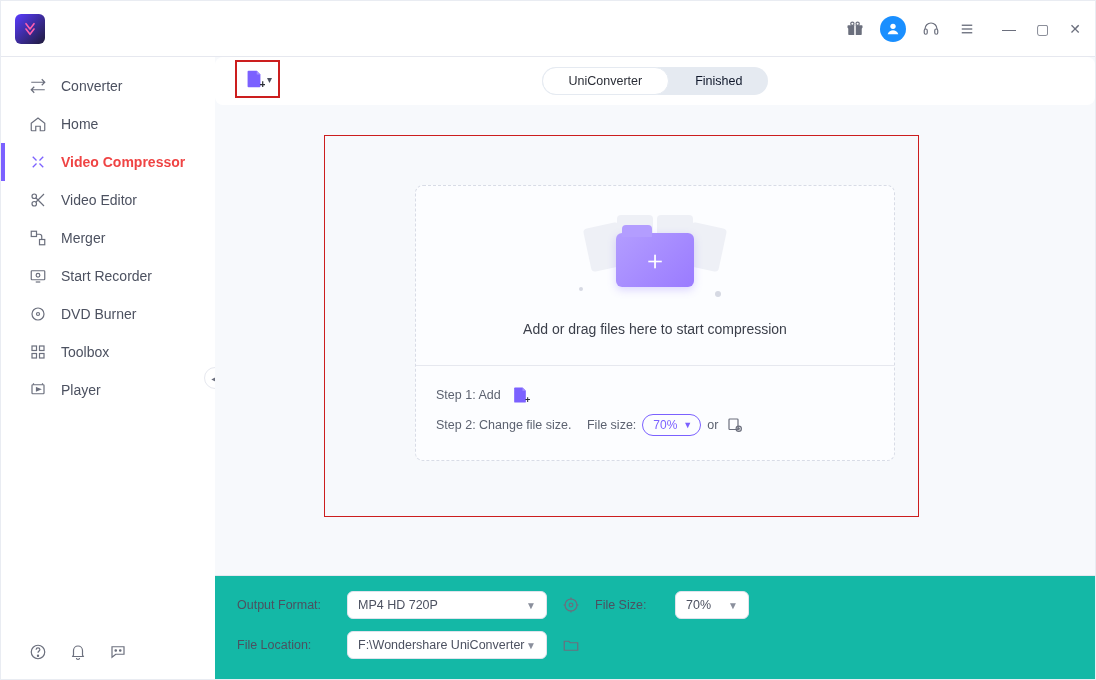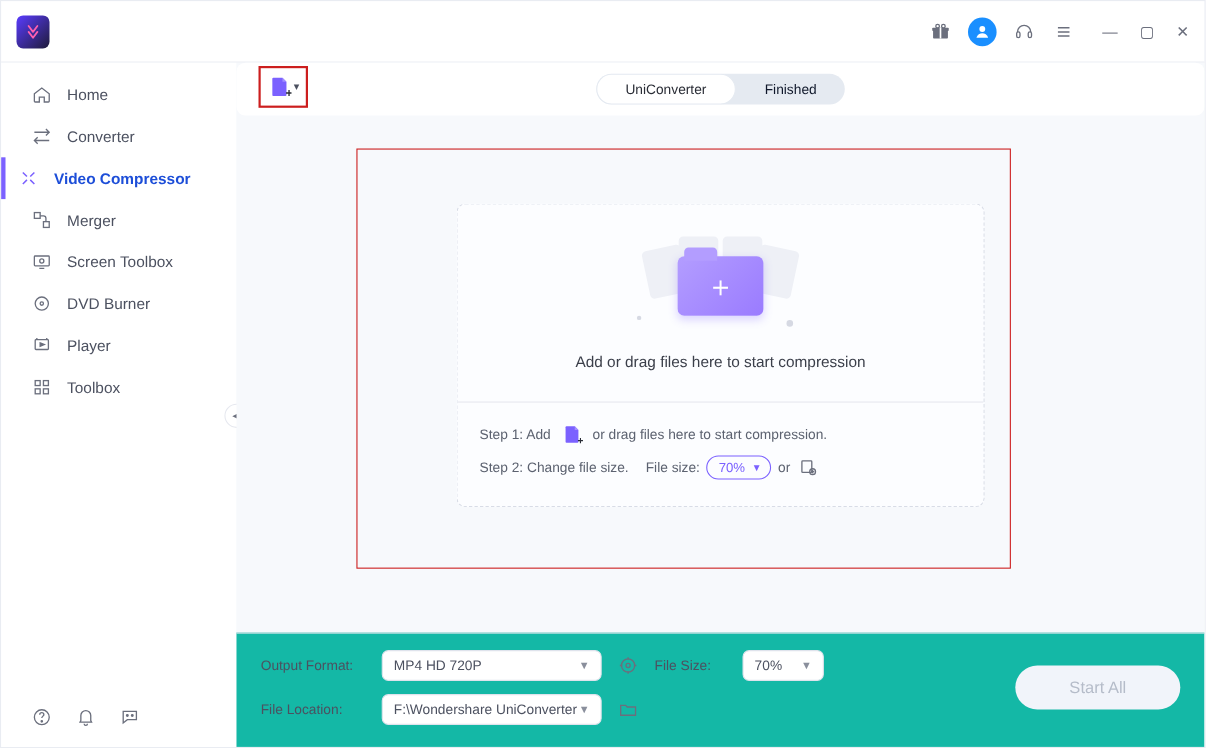--- a/index.html
+++ b/index.html
@@ -68,23 +68,23 @@
   .sidebar-item {
     display: flex; align-items: center; gap: 14px;
     padding: 10px 18px 10px 28px;
     color: #4c5160;
     font-size: 14px;
     cursor: pointer;
   }
   .sidebar-item .s-icon { width: 18px; height: 18px; display:flex; align-items:center; justify-content:center; color: var(--gray-icon); }
   .sidebar-item.active {
     border-left: 4px solid var(--purple);
-    padding-left: 12px;
+    padding-left: 24px;
     font-weight: 700;
-    color: #1d4ed8;
+    color: #ef4444;
   }
   .sidebar-item.active .s-icon { color: var(--purple); }
   .sidebar-collapse {
     position: absolute; right: -11px; top: 310px;
     width: 22px; height: 22px; border-radius: 50%; background: #fff;
     border: 1px solid var(--gray-border); display:flex; align-items:center; justify-content:center;
     color: #6b6f7d; font-size: 10px; cursor: pointer;
   }
   .sidebar-bottom {
     margin-top: auto; display: flex; gap: 22px; padding: 14px 0 18px 28px;
@@ -242,89 +242,99 @@
     </div>
   </div>
 </div>
 
 <div class="body">
 
   <div class="sidebar">
     <div class="sidebar-item">
       <span class="s-icon">
           <svg class="icn" viewBox="0 0 24 24" fill="none" stroke="currentColor" stroke-width="1.6">
+            <path d="M17 3l4 4-4 4M3 7h18M7 21l-4-4 4-4M21 17H3"></path>
+          </svg>
+        </span>
+      <span>Converter</span>
+    </div>
+    <div class="sidebar-item">
+      <span class="s-icon">
+          <svg class="icn" viewBox="0 0 24 24" fill="none" stroke="currentColor" stroke-width="1.6">
             <path d="M3 11l9-7 9 7v9a1 1 0 01-1 1h-5v-6h-6v6H4a1 1 0 01-1-1z"></path>
           </svg>
         </span>
       <span>Home</span>
-    </div>
-    <div class="sidebar-item">
-      <span class="s-icon">
-          <svg class="icn" viewBox="0 0 24 24" fill="none" stroke="currentColor" stroke-width="1.6">
-            <path d="M17 3l4 4-4 4M3 7h18M7 21l-4-4 4-4M21 17H3"></path>
-          </svg>
-        </span>
-      <span>Converter</span>
     </div>
     <div class="sidebar-item active">
       <span class="s-icon">
           <svg class="icn" viewBox="0 0 24 24" fill="none" stroke="currentColor" stroke-width="1.8">
             <path d="M5 5l5 5M19 5l-5 5M5 19l5-5M19 19l-5-5"></path>
           </svg>
         </span>
       <span>Video Compressor</span>
+    </div>
+    <div class="sidebar-item">
+      <span class="s-icon">
+          <svg class="icn" viewBox="0 0 24 24" fill="none" stroke="currentColor" stroke-width="1.6">
+            <circle cx="7" cy="7" r="3"></circle>
+            <circle cx="7" cy="17" r="3"></circle>
+            <path d="M9 9l11 11M9 15L20 4"></path>
+          </svg>
+        </span>
+      <span>Video Editor</span>
     </div>
     <div class="sidebar-item">
       <span class="s-icon">
           <svg class="icn" viewBox="0 0 24 24" fill="none" stroke="currentColor" stroke-width="1.6">
             <rect x="3" y="3" width="7" height="7"></rect>
             <rect x="14" y="14" width="7" height="7"></rect>
             <path d="M10 7h4a3 3 0 013 3v4"></path>
           </svg>
         </span>
       <span>Merger</span>
     </div>
     <div class="sidebar-item">
       <span class="s-icon">
           <svg class="icn" viewBox="0 0 24 24" fill="none" stroke="currentColor" stroke-width="1.6">
             <rect x="3" y="5" width="18" height="12" rx="1"></rect>
             <circle cx="12" cy="11" r="2.5"></circle>
             <path d="M9 20h6"></path>
           </svg>
         </span>
-      <span>Screen Toolbox</span>
+      <span>Start Recorder</span>
     </div>
     <div class="sidebar-item">
       <span class="s-icon">
           <svg class="icn" viewBox="0 0 24 24" fill="none" stroke="currentColor" stroke-width="1.6">
             <circle cx="12" cy="12" r="8"></circle>
             <circle cx="12" cy="12" r="2"></circle>
           </svg>
         </span>
       <span>DVD Burner</span>
-    </div>
-    <div class="sidebar-item">
-      <span class="s-icon">
-          <svg class="icn" viewBox="0 0 24 24" fill="none" stroke="currentColor" stroke-width="1.6">
-            <rect x="4" y="5" width="16" height="12" rx="1"></rect>
-            <path d="M6 3v2M18 3v2M10 9l5 2-5 2z" fill="currentColor"></path>
-          </svg>
-        </span>
-      <span>Player</span>
     </div>
     <div class="sidebar-item">
       <span class="s-icon">
           <svg class="icn" viewBox="0 0 24 24" fill="none" stroke="currentColor" stroke-width="1.6">
             <rect x="4" y="4" width="6" height="6"></rect>
             <rect x="14" y="4" width="6" height="6"></rect>
             <rect x="4" y="14" width="6" height="6"></rect>
             <rect x="14" y="14" width="6" height="6"></rect>
           </svg>
         </span>
       <span>Toolbox</span>
+    </div>
+    <div class="sidebar-item">
+      <span class="s-icon">
+          <svg class="icn" viewBox="0 0 24 24" fill="none" stroke="currentColor" stroke-width="1.6">
+            <rect x="4" y="5" width="16" height="12" rx="1"></rect>
+            <path d="M6 3v2M18 3v2M10 9l5 2-5 2z" fill="currentColor"></path>
+          </svg>
+        </span>
+      <span>Player</span>
     </div>
 
     <div class="sidebar-collapse">◀</div>
 
     <div class="sidebar-bottom">
       <span class="b-icon">
           <svg class="icn" viewBox="0 0 24 24" fill="none" stroke="currentColor" stroke-width="1.6">
             <circle cx="12" cy="12" r="9"></circle>
             <path d="M9.5 9a2.5 2.5 0 115 0c0 1.5-2.5 2-2.5 4"></path>
             <circle cx="12" cy="17" r="0.8" fill="currentColor"></circle>
@@ -385,21 +395,20 @@
         <div class="steps">
           <div class="step-row">
             <span>Step 1: Add</span>
             <span class="icon-doc-plus-small">
               <svg width="20" height="20" viewBox="0 0 24 24">
                   <path d="M6 3h9l4 4v13a1 1 0 01-1 1H6a1 1 0 01-1-1V4a1 1 0 011-1z" fill="#7b61ff"></path>
                   <path d="M15 3v4h4" fill="#a38fff"></path>
                   <text x="18" y="22" font-size="11" font-weight="bold" fill="#2a2d36">+</text>
                 </svg>
             </span>
-            <span>or drag files here to start compression.</span>
           </div>
           <div class="step-row">
             <span>Step 2: Change file size.</span>
             &nbsp;
             <span>File size:</span>
             <span class="pill">
               <span>70%</span>
               <span style="font-size:9px;">▼</span>
             </span>
             <span>or</span>
@@ -438,16 +447,15 @@
       <div class="select" style="grid-column:2;grid-row:2;">
         <span style="white-space:nowrap;overflow:hidden;text-overflow:ellipsis;">F:\Wondershare UniConverter</span>
         <span class="chev">▼</span>
       </div>
       <div class="f-icon" style="grid-column:3;grid-row:2;">
         <svg class="icn" viewBox="0 0 24 24" fill="none" stroke="currentColor" stroke-width="1.6">
             <path d="M3 7h6l2 2h10v10H3z"></path>
           </svg>
       </div>
 
-      <div class="start-btn">Start All</div>
     </div>
   </div>
 </div>
 
 </body></html>

